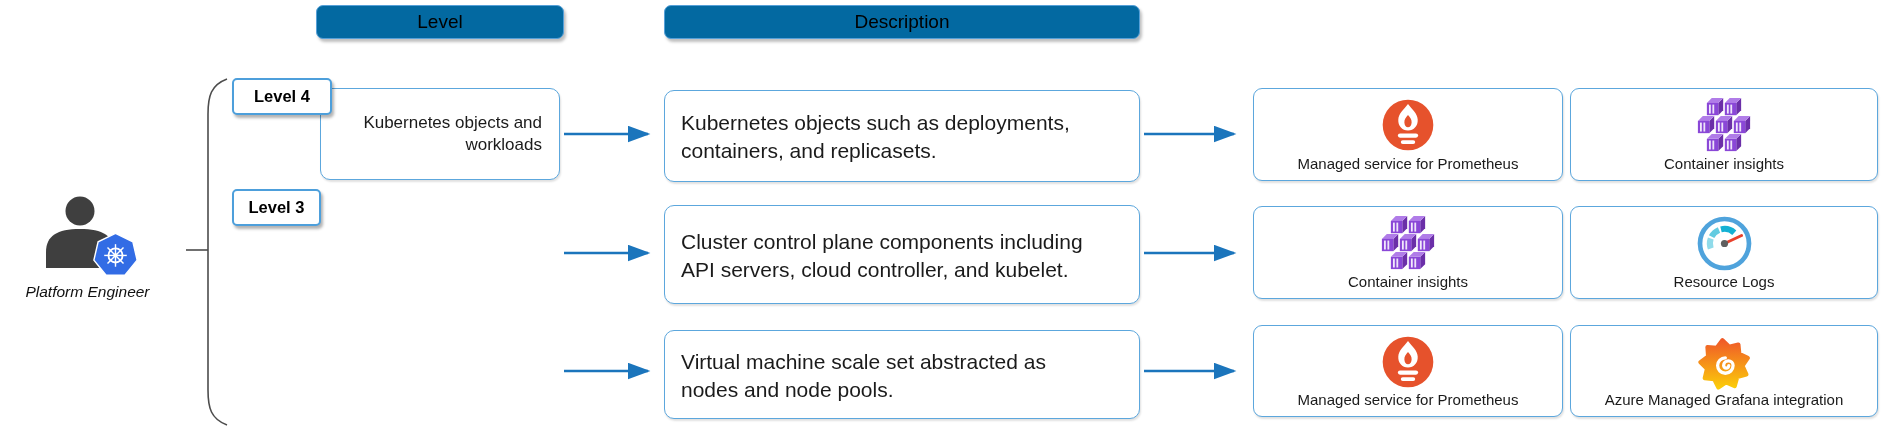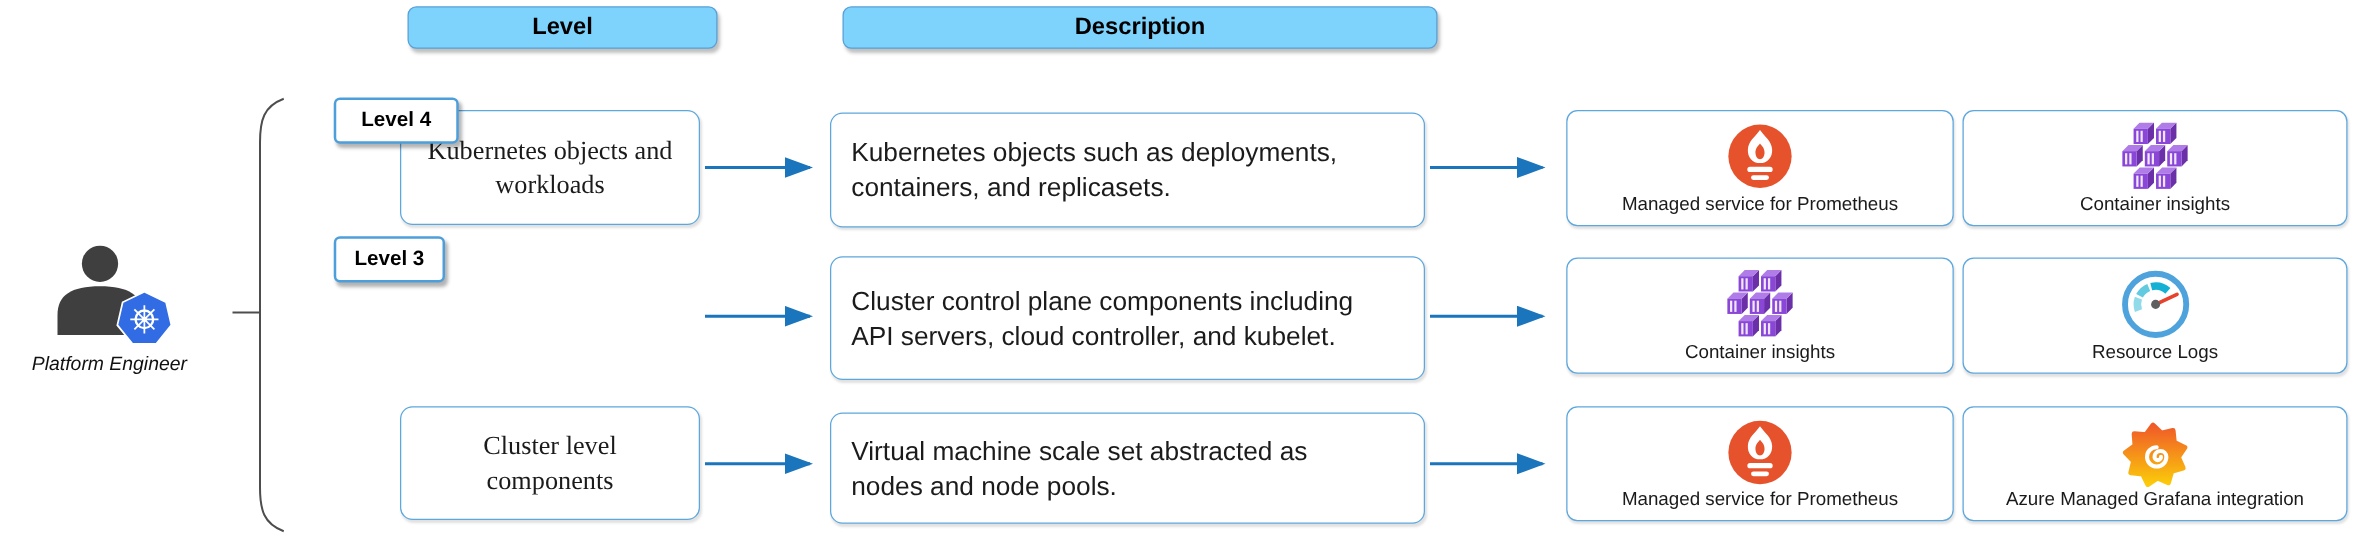--- a/index.html
+++ b/index.html
@@ -3,39 +3,39 @@
 <meta charset="utf-8">
 <style>
   html,body{margin:0;padding:0;background:#ffffff;}
   .stage{
     position:relative;width:1882px;height:427px;background:#fff;overflow:hidden;
     font-family:"Liberation Sans",sans-serif;color:#1b1b1b;
   }
   .abs{position:absolute;box-sizing:border-box;}
   
   .hdr{
-    background:#7dd3fc;border:1.6px solid #56A0D8;border-radius:7px;
+    background:#0369a1;border:1.6px solid #56A0D8;border-radius:7px;
     box-shadow:2px 3px 3px rgba(0,0,0,.25);
     display:flex;align-items:center;justify-content:center;
-    font-weight:bold;font-size:19px;color:#000;margin-left:10px;
+    font-weight:normal;font-size:19px;color:#000;
   }
   
   .badge{
     background:#fff;border:2px solid #4D9FDB;border-radius:5px;
     box-shadow:2px 3px 3px rgba(0,0,0,.3);z-index:3;
     display:flex;align-items:center;justify-content:center;
-    font-weight:bold;font-size:16.5px;color:#000;margin-left:35px;
+    font-weight:bold;font-size:16.5px;color:#000;
   }
   
   .box{
     background:#fff;border:1.8px solid #5CA7DD;border-radius:10px;
     box-shadow:1px 2px 2px rgba(0,0,0,.12);z-index:2;
   }
-  .levelbox{display:flex;align-items:center;justify-content:center;text-align:center;
-    font-size:21px;line-height:1.3;padding:0 17px;font-family:Liberation Serif, serif;}
+  .levelbox{display:flex;align-items:center;justify-content:center;text-align:right;
+    font-size:17px;line-height:1.3;padding:0 17px;}
   .descbox{display:flex;align-items:center;text-align:left;
     font-size:21px;line-height:1.32;padding:2px 36px 0 16px;}
   .toolcard{display:flex;flex-direction:column;align-items:center;justify-content:space-between;
     padding:8px 6px 8px 6px;border-radius:9px;}
   .toolcard .ticon{flex:0 0 auto;display:flex;align-items:center;justify-content:center;height:56px;}
   .toolcard .tlabel{font-size:15px;color:#1a1a1a;white-space:nowrap;}
   .actor-label{font-size:15.5px;text-align:center;color:#111;font-style:italic;}
   svg{display:block;}
   .connector-layer{position:absolute;left:0;top:0;z-index:1;}
 </style>
@@ -164,21 +164,20 @@
   </div>
   <div class="abs box toolcard" style="left:1570px;top:206px;width:308px;height:93px">
     <span class="ticon">
       <svg width="55" height="55" viewBox="0 0 64 64">
           <use href="#icon-gauge"></use>
         </svg>
       </span>
     <span class="tlabel">Resource Logs</span>
   </div>
 
-  <div class="abs box levelbox" style="left:320px;top:325px;width:240px;height:91px">Cluster level components</div>
   <div class="abs box descbox" style="left:664px;top:330px;width:476px;height:89px">Virtual machine scale set abstracted as nodes and node pools.</div>
   <div class="abs box toolcard" style="left:1253px;top:325px;width:310px;height:92px">
     <span class="ticon">
       <svg width="54" height="54" viewBox="0 0 64 64">
           <use href="#icon-prom"></use>
         </svg>
       </span>
     <span class="tlabel">Managed service for Prometheus</span>
   </div>
   <div class="abs box toolcard" style="left:1570px;top:325px;width:308px;height:92px">

